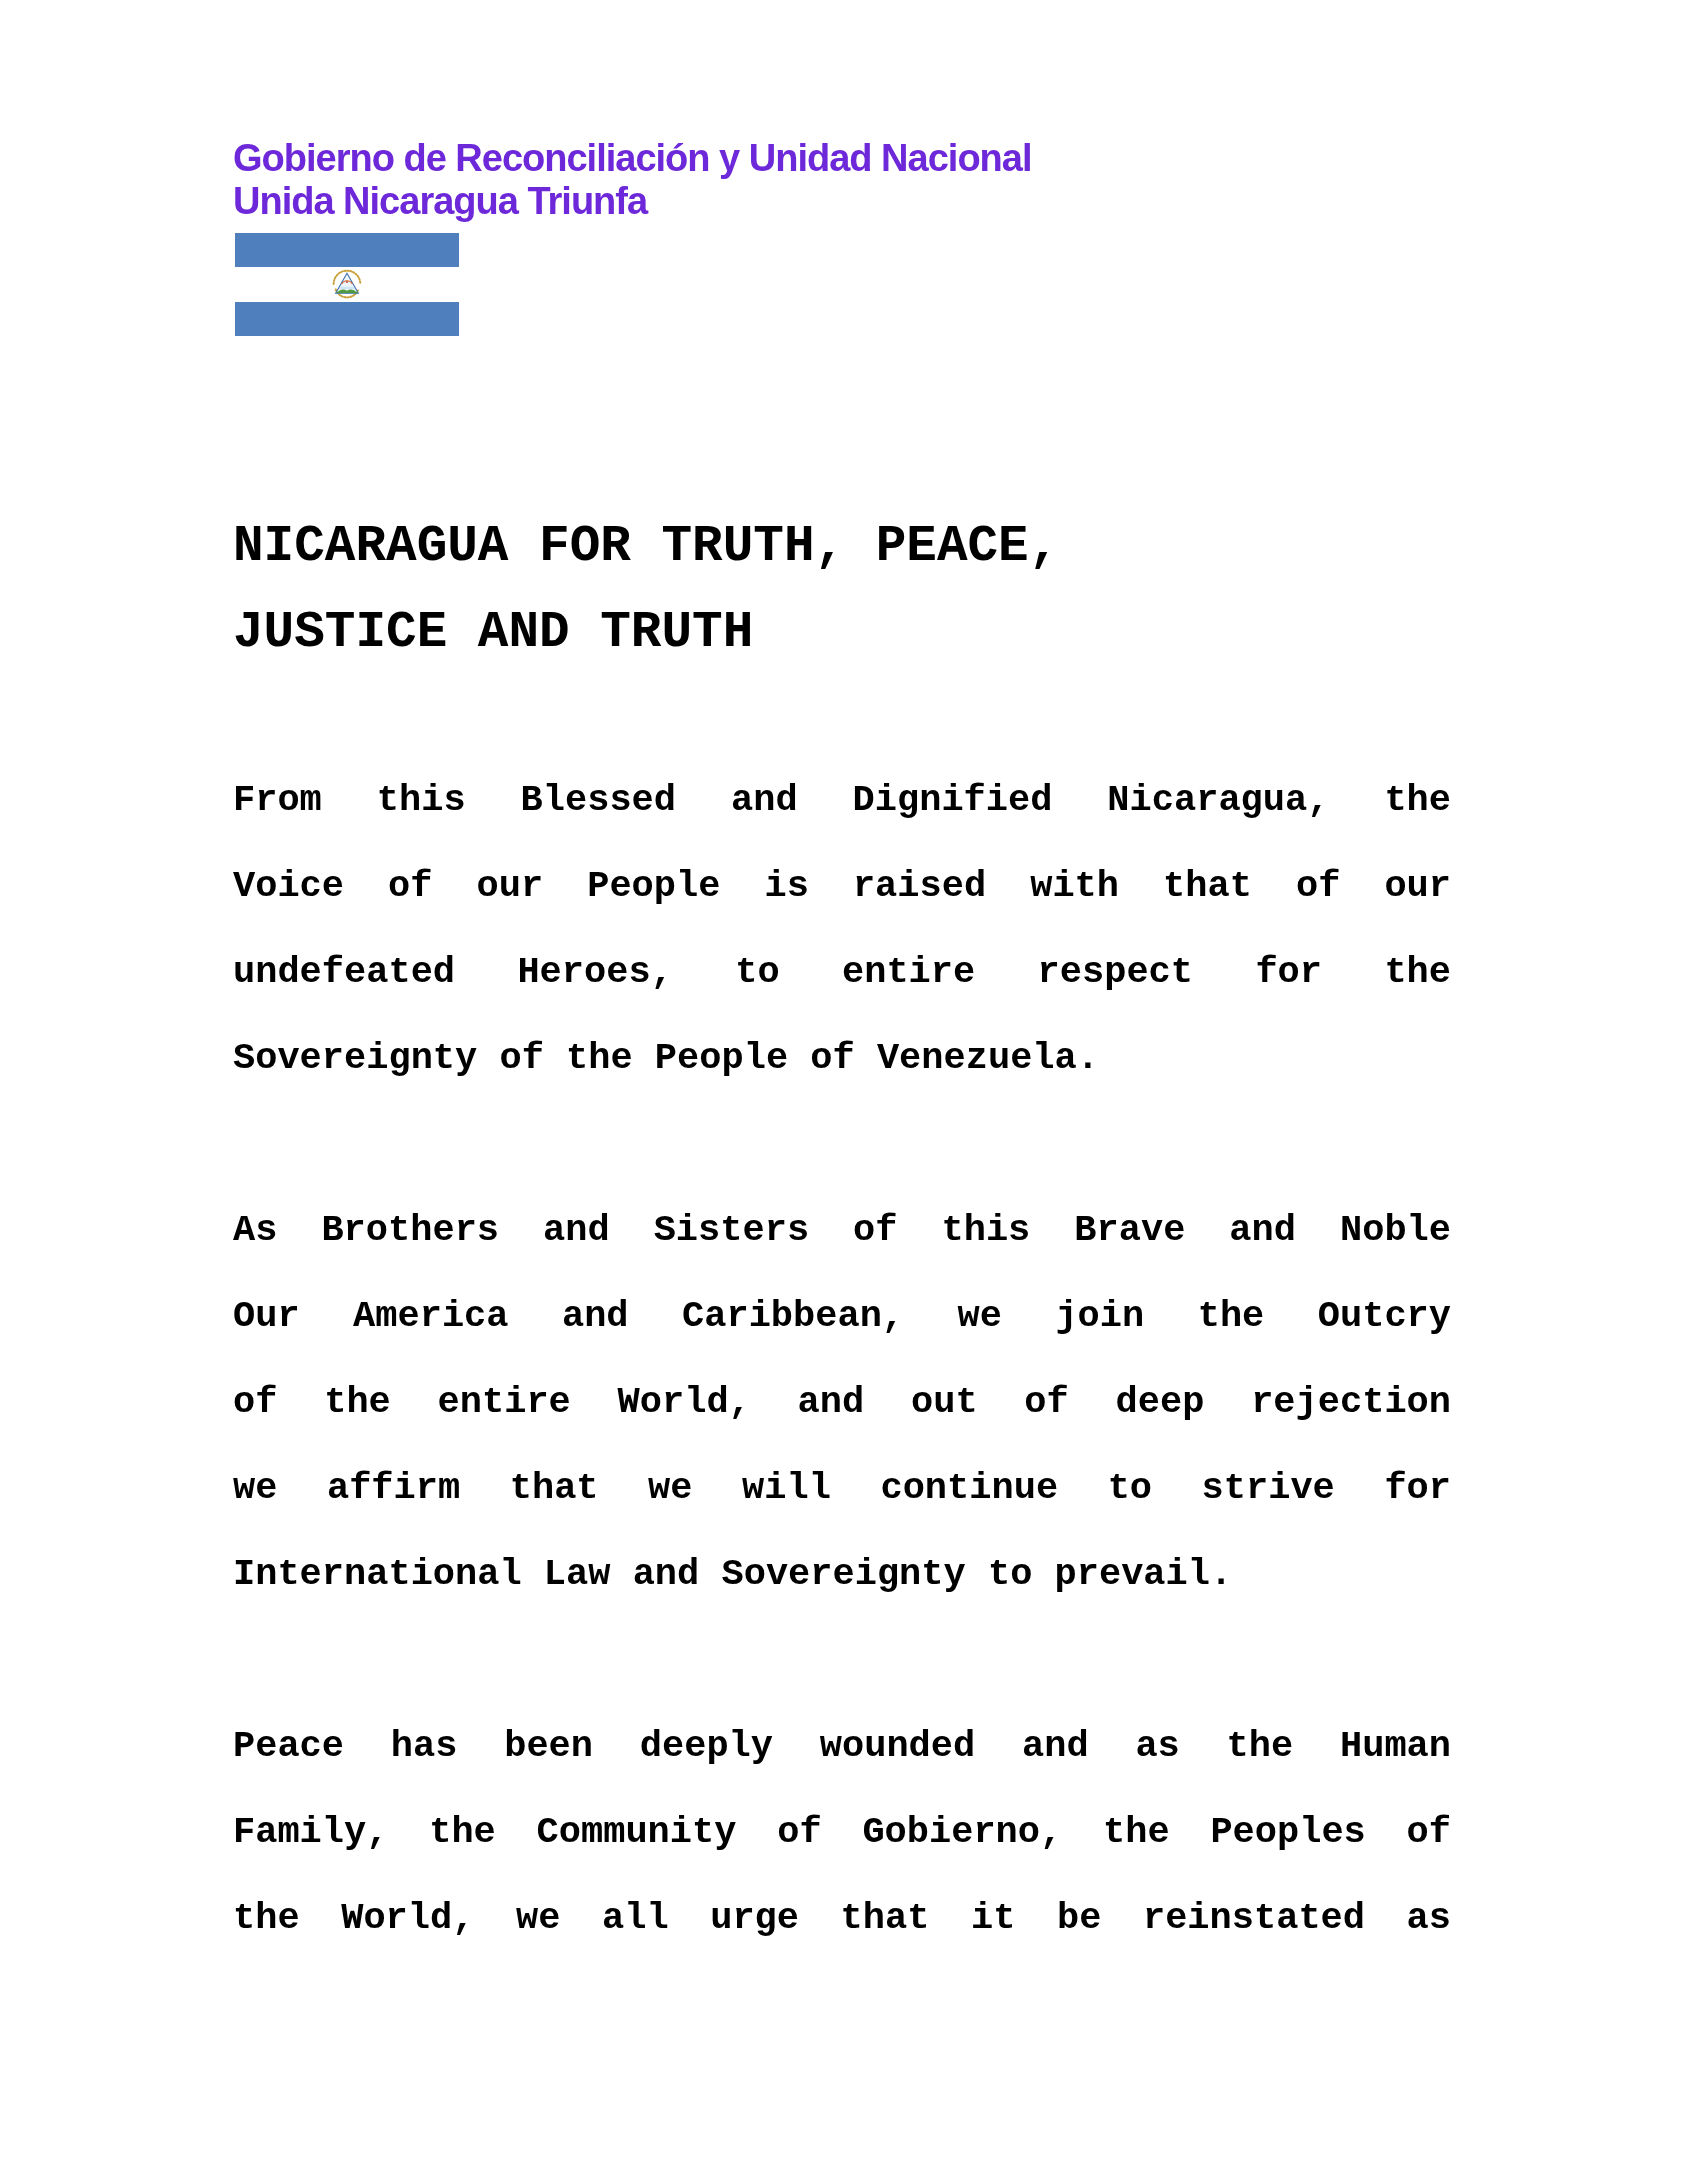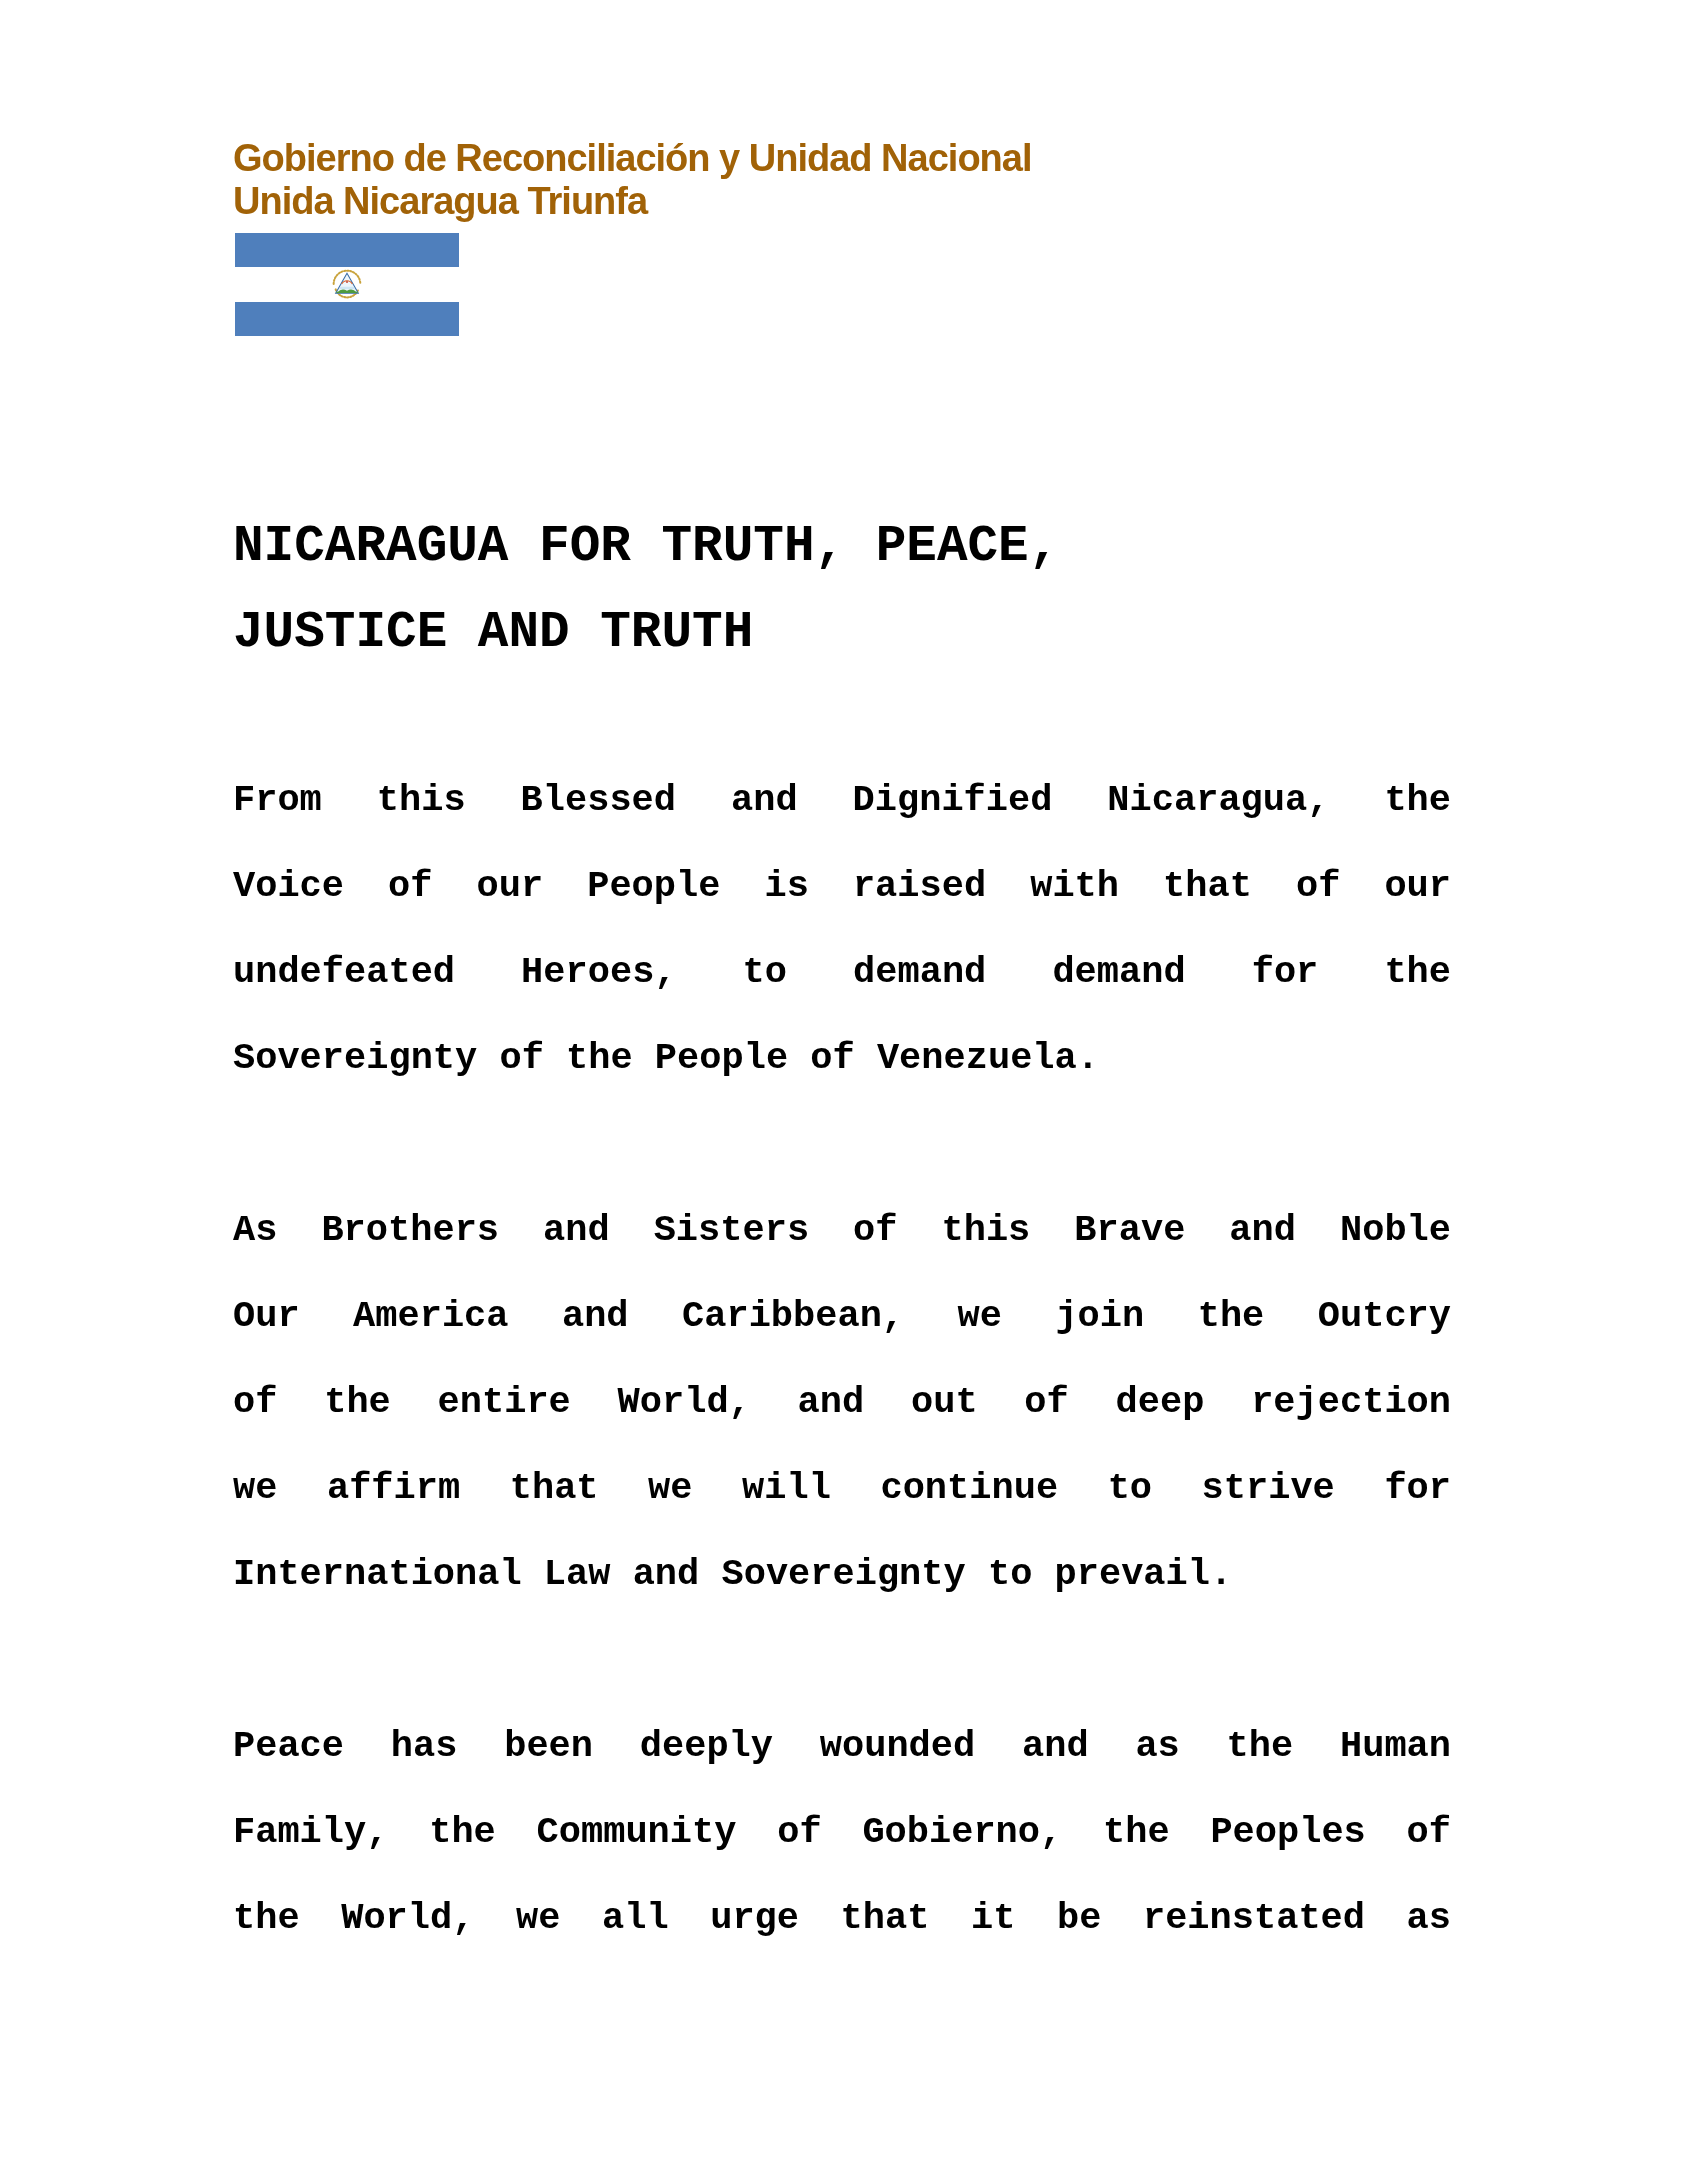--- a/index.html
+++ b/index.html
@@ -13,21 +13,21 @@
     overflow: hidden;
   }
   .letterhead {
     position: absolute;
     left: 233px;
     top: 137px;
     font-weight: bold;
     font-size: 38px;
     line-height: 43px;
     letter-spacing: -1px;
-    color: #a16207;
+    color: #6d28d9;
     white-space: nowrap;
   }
   .flag {
     position: absolute;
     left: 235px;
     top: 233px;
     width: 224px;
     height: 102px;
   }
   .flag .stripe { width: 100%; }
@@ -105,21 +105,21 @@
 
   <div class="doc-title">
     <div>NICARAGUA FOR TRUTH, PEACE,</div>
     <div>JUSTICE AND TRUTH</div>
   </div>
 
   <main class="body-text">
     <p class="para">
       <span class="line jl">From this Blessed and Dignified Nicaragua, the</span>
       <span class="line jl">Voice of our People is raised with that of our</span>
-      <span class="line jl">undefeated Heroes, to demand demand for the</span>
+      <span class="line jl">undefeated Heroes, to entire respect for the</span>
       <span class="line">Sovereignty of the People of Venezuela.</span>
     </p>
     <p class="para">
       <span class="line jl">As Brothers and Sisters of this Brave and Noble</span>
       <span class="line jl">Our America and Caribbean, we join the Outcry</span>
       <span class="line jl">of the entire World, and out of deep rejection</span>
       <span class="line jl">we affirm that we will continue to strive for</span>
       <span class="line">International Law and Sovereignty to prevail.</span>
     </p>
     <p class="para">

